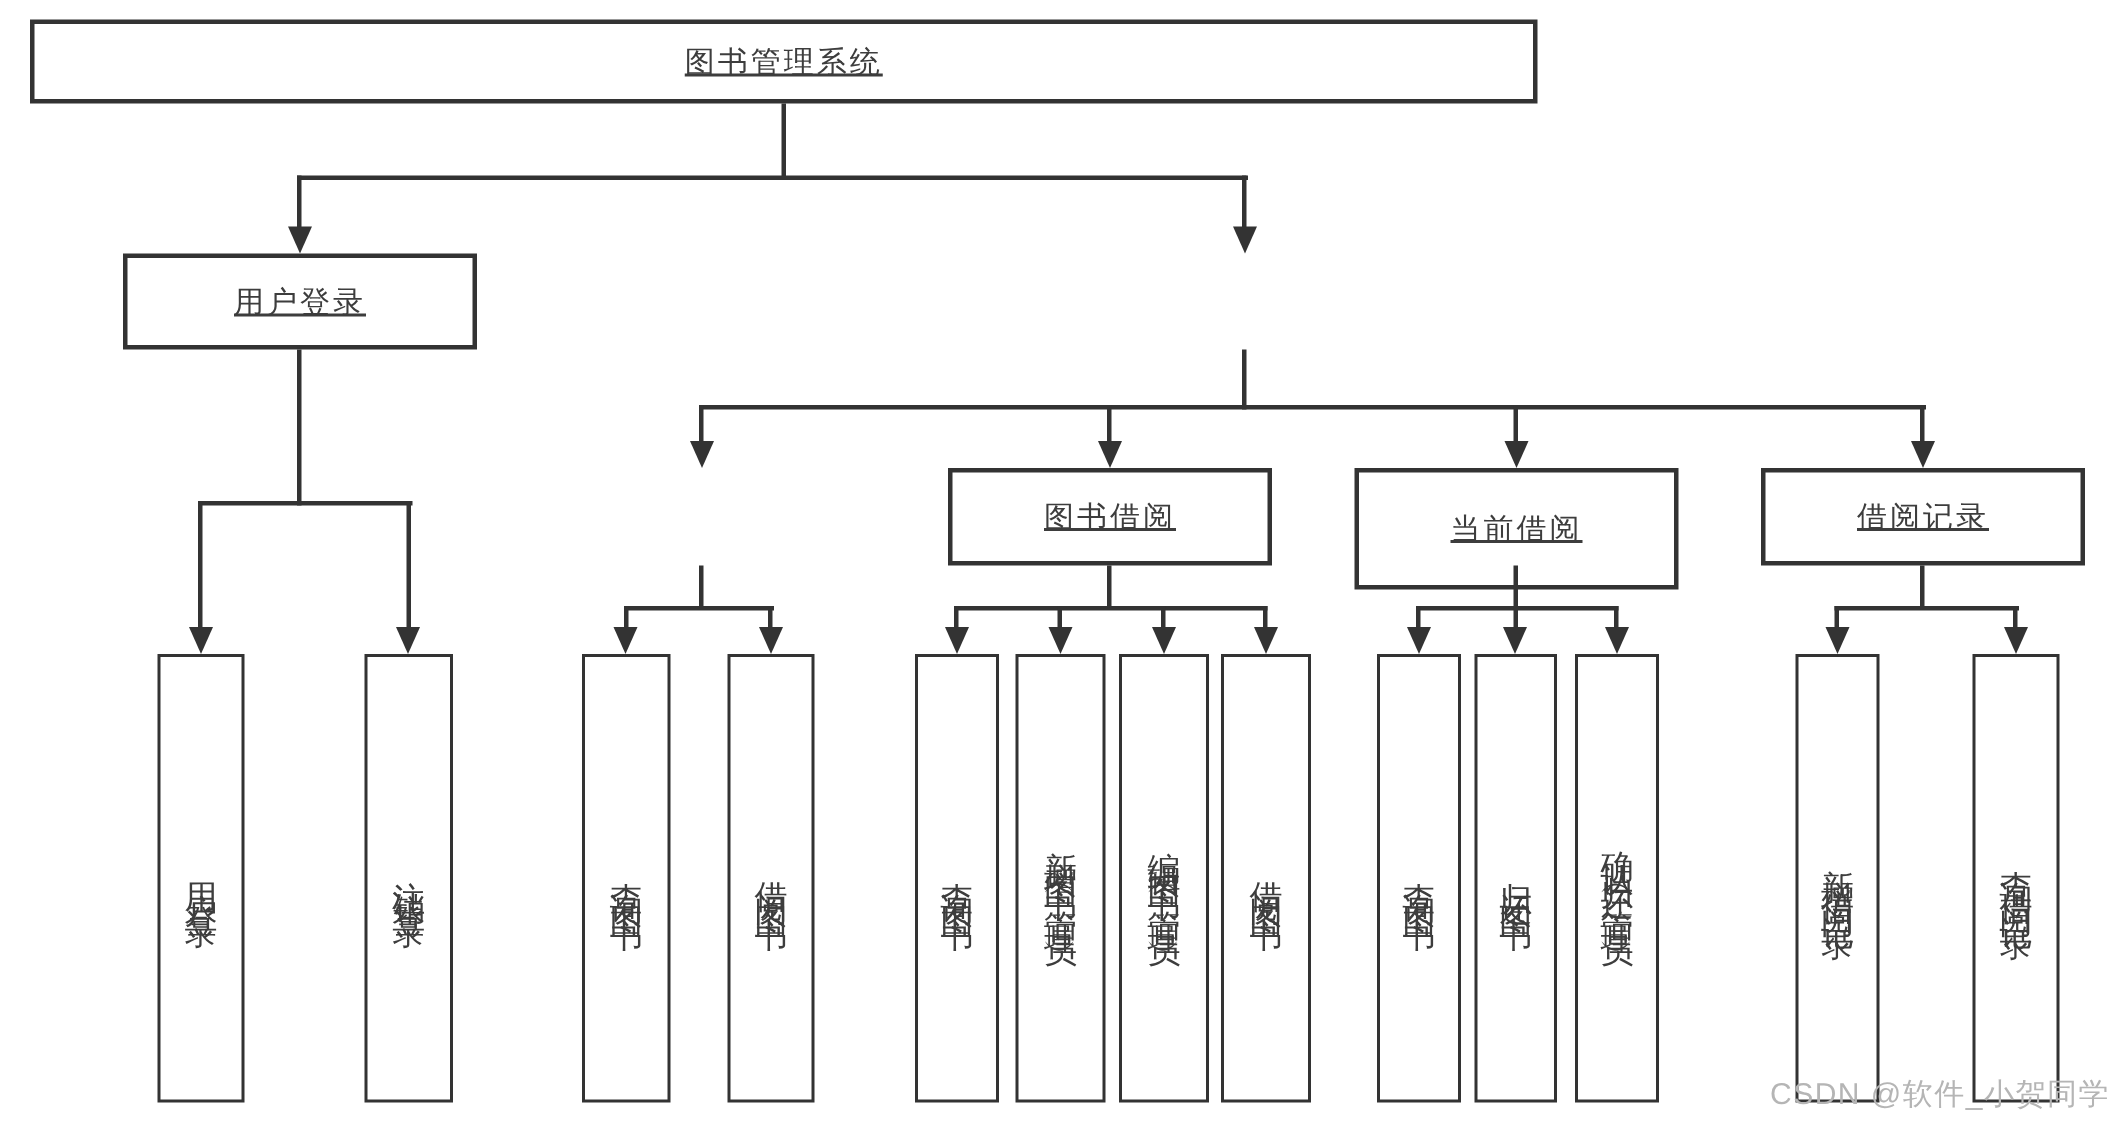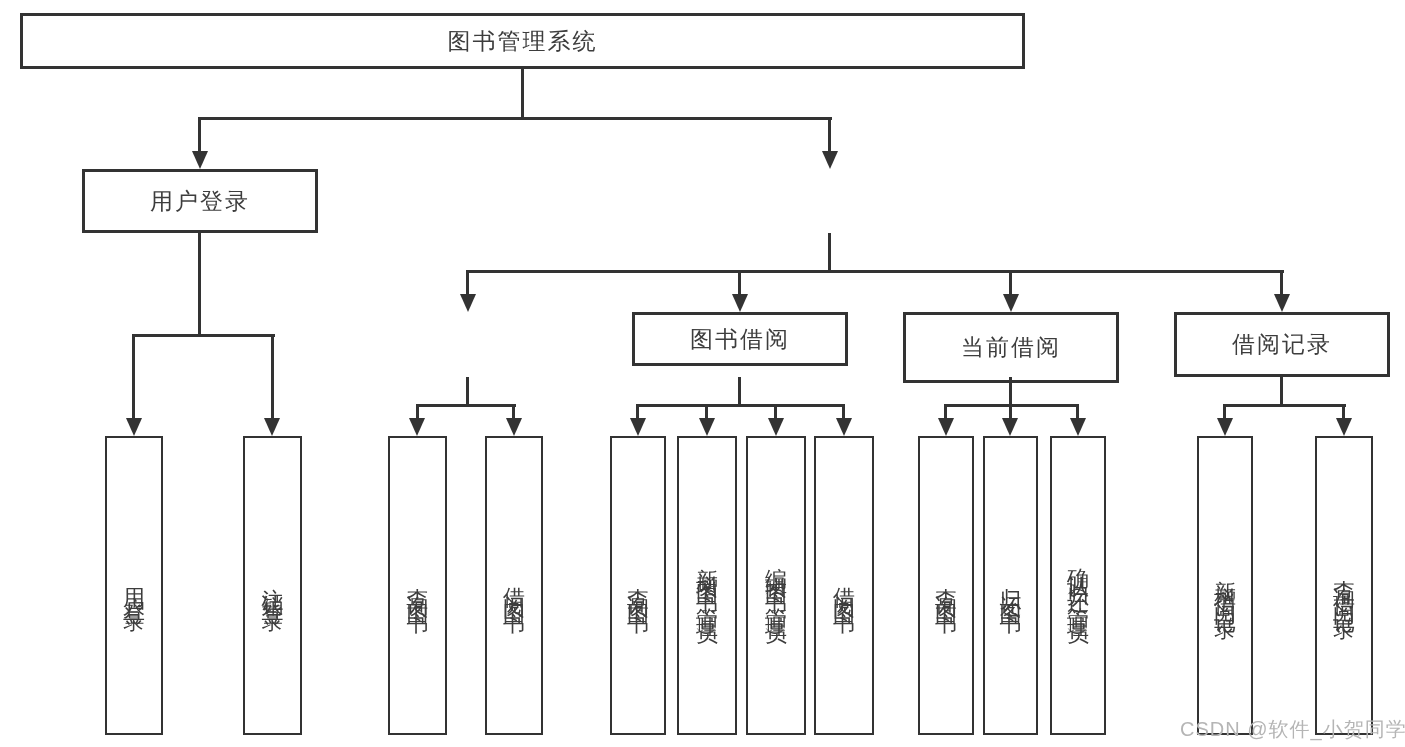--- a/index.html
+++ b/index.html
@@ -9,21 +9,21 @@
     --wm:#b5b5b5;
   }
   html,body{margin:0;padding:0;background:var(--bg);}
   body{font-family:"Liberation Sans","DejaVu Sans",sans-serif;}
   .canvas{position:relative;width:1405px;height:747px;background:var(--bg);overflow:hidden;}
   .box{
     position:absolute;box-sizing:border-box;background:#fff;
     border:3px solid var(--line);color:var(--text);
     display:flex;align-items:center;justify-content:center;text-align:center;
   }
-  .box.h{font-size:23px;letter-spacing:2px;}
+  .box.h{font-size:20px;letter-spacing:2px;text-decoration:underline;}
   .box.v{border-width:2.5px;font-size:22px;}
   .box.v .vtext{
     writing-mode:vertical-rl;
     line-height:1;
     letter-spacing:8px;
     display:block;
   }
   .line{position:absolute;background:var(--line);}
   .arrow{
     position:absolute;width:0;height:0;
@@ -68,24 +68,24 @@
   <div class="line" style="left:466px;top:270px;width:818px;height:3px"></div>
   <div class="line" style="left:466px;top:270px;width:3px;height:28px"></div>
   <div class="arrow" style="left:460px;top:294px"></div>
   <div class="line" style="left:738px;top:270px;width:3px;height:28px"></div>
   <div class="arrow" style="left:732px;top:294px"></div>
   <div class="line" style="left:1009px;top:270px;width:3px;height:28px"></div>
   <div class="arrow" style="left:1003px;top:294px"></div>
   <div class="line" style="left:1280px;top:270px;width:3px;height:28px"></div>
   <div class="arrow" style="left:1274px;top:294px"></div>
 
-  <div class="box h" style="left:632px;top:312px;width:216px;height:54px">
+  <div class="box h" style="left:632px;top:312px;width:216px;height:65px">
     <span>图书借阅</span>
   </div>
-  <div class="box h" style="left:903px;top:312px;width:216px;height:71px">
+  <div class="box h" style="left:903px;top:312px;width:216px;height:81px">
     <span>当前借阅</span>
   </div>
   <div class="box h" style="left:1174px;top:312px;width:216px;height:65px">
     <span>借阅记录</span>
   </div>
 
   <div class="line" style="left:466px;top:377px;width:3px;height:28px"></div>
   <div class="line" style="left:416px;top:404px;width:100px;height:3px"></div>
   <div class="line" style="left:416px;top:404px;width:3px;height:16px"></div>
   <div class="arrow" style="left:409px;top:418px"></div>

